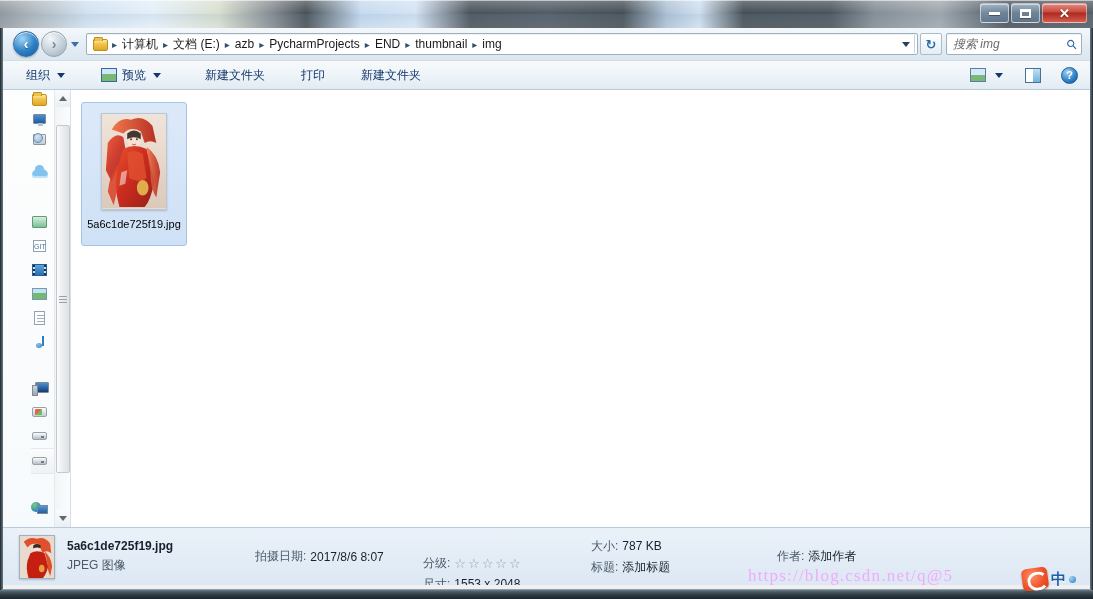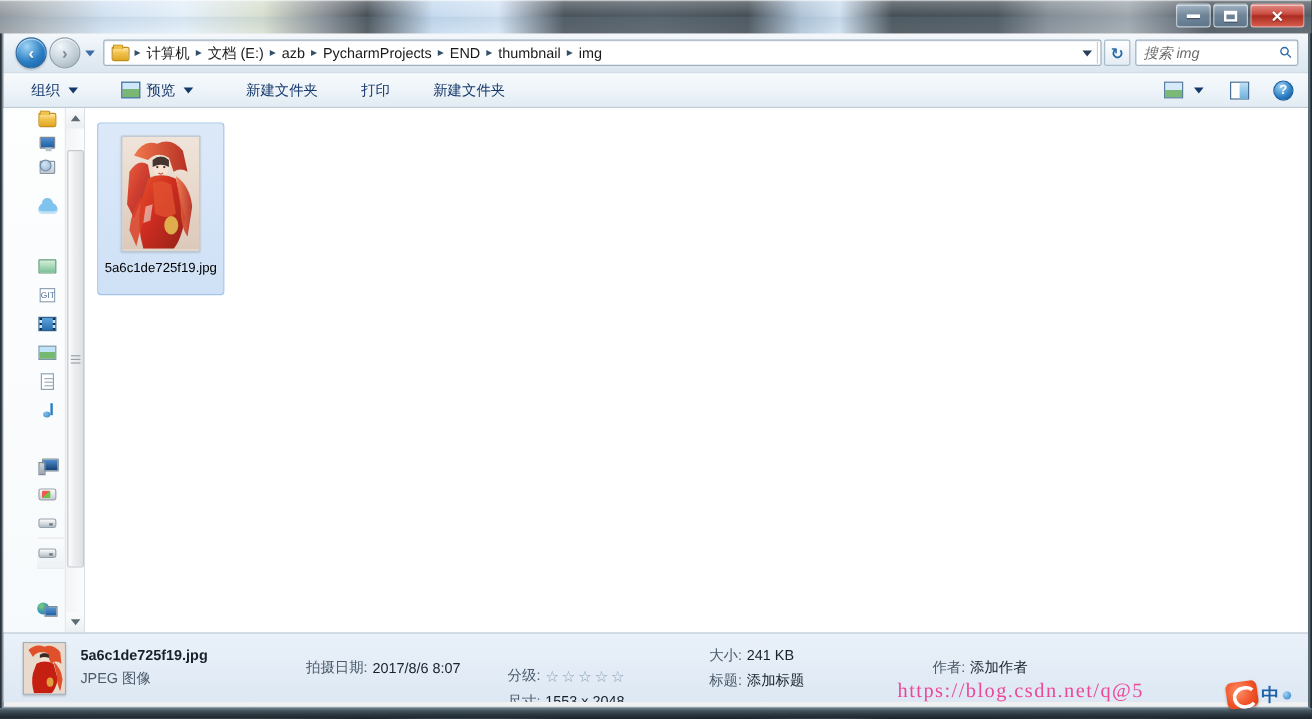--- a/index.html
+++ b/index.html
@@ -378,21 +378,21 @@
   #col-c { width: 168px; margin-top: 34px; }
   #col-d { width: 186px; }
   #col-e { width: 180px; }
 
   
   #watermark {
     position: absolute;
     left: 748px; top: 566px;
     font-family: "Liberation Serif", "DejaVu Serif", serif;
     font-size: 17px;
-    color: #ec4899;
+    color: #f0abfc;
     letter-spacing: 1.2px;
     white-space: nowrap;
     pointer-events: none;
   }
   
   #ime {
     position: absolute; left: 1022px; top: 568px;
     display: flex; align-items: center; gap: 3px;
   }
   #ime-logo {
@@ -900,21 +900,21 @@
         </div>
         <div class="det-line">
           <span class="det-key">尺寸:</span>
           <span class="det-val">1553 x 2048</span>
         </div>
       </div>
 
       <div class="det-col" id="col-d">
         <div class="det-line">
           <span class="det-key">大小:</span>
-          <span class="det-val">241 KB</span>
+          <span class="det-val">787 KB</span>
         </div>
         <div class="det-line">
           <span class="det-key">标题:</span>
           <span class="det-val">添加标题</span>
         </div>
       </div>
 
       <div class="det-col" id="col-e">
         <div class="det-line">
           <span class="det-key">作者:</span>

